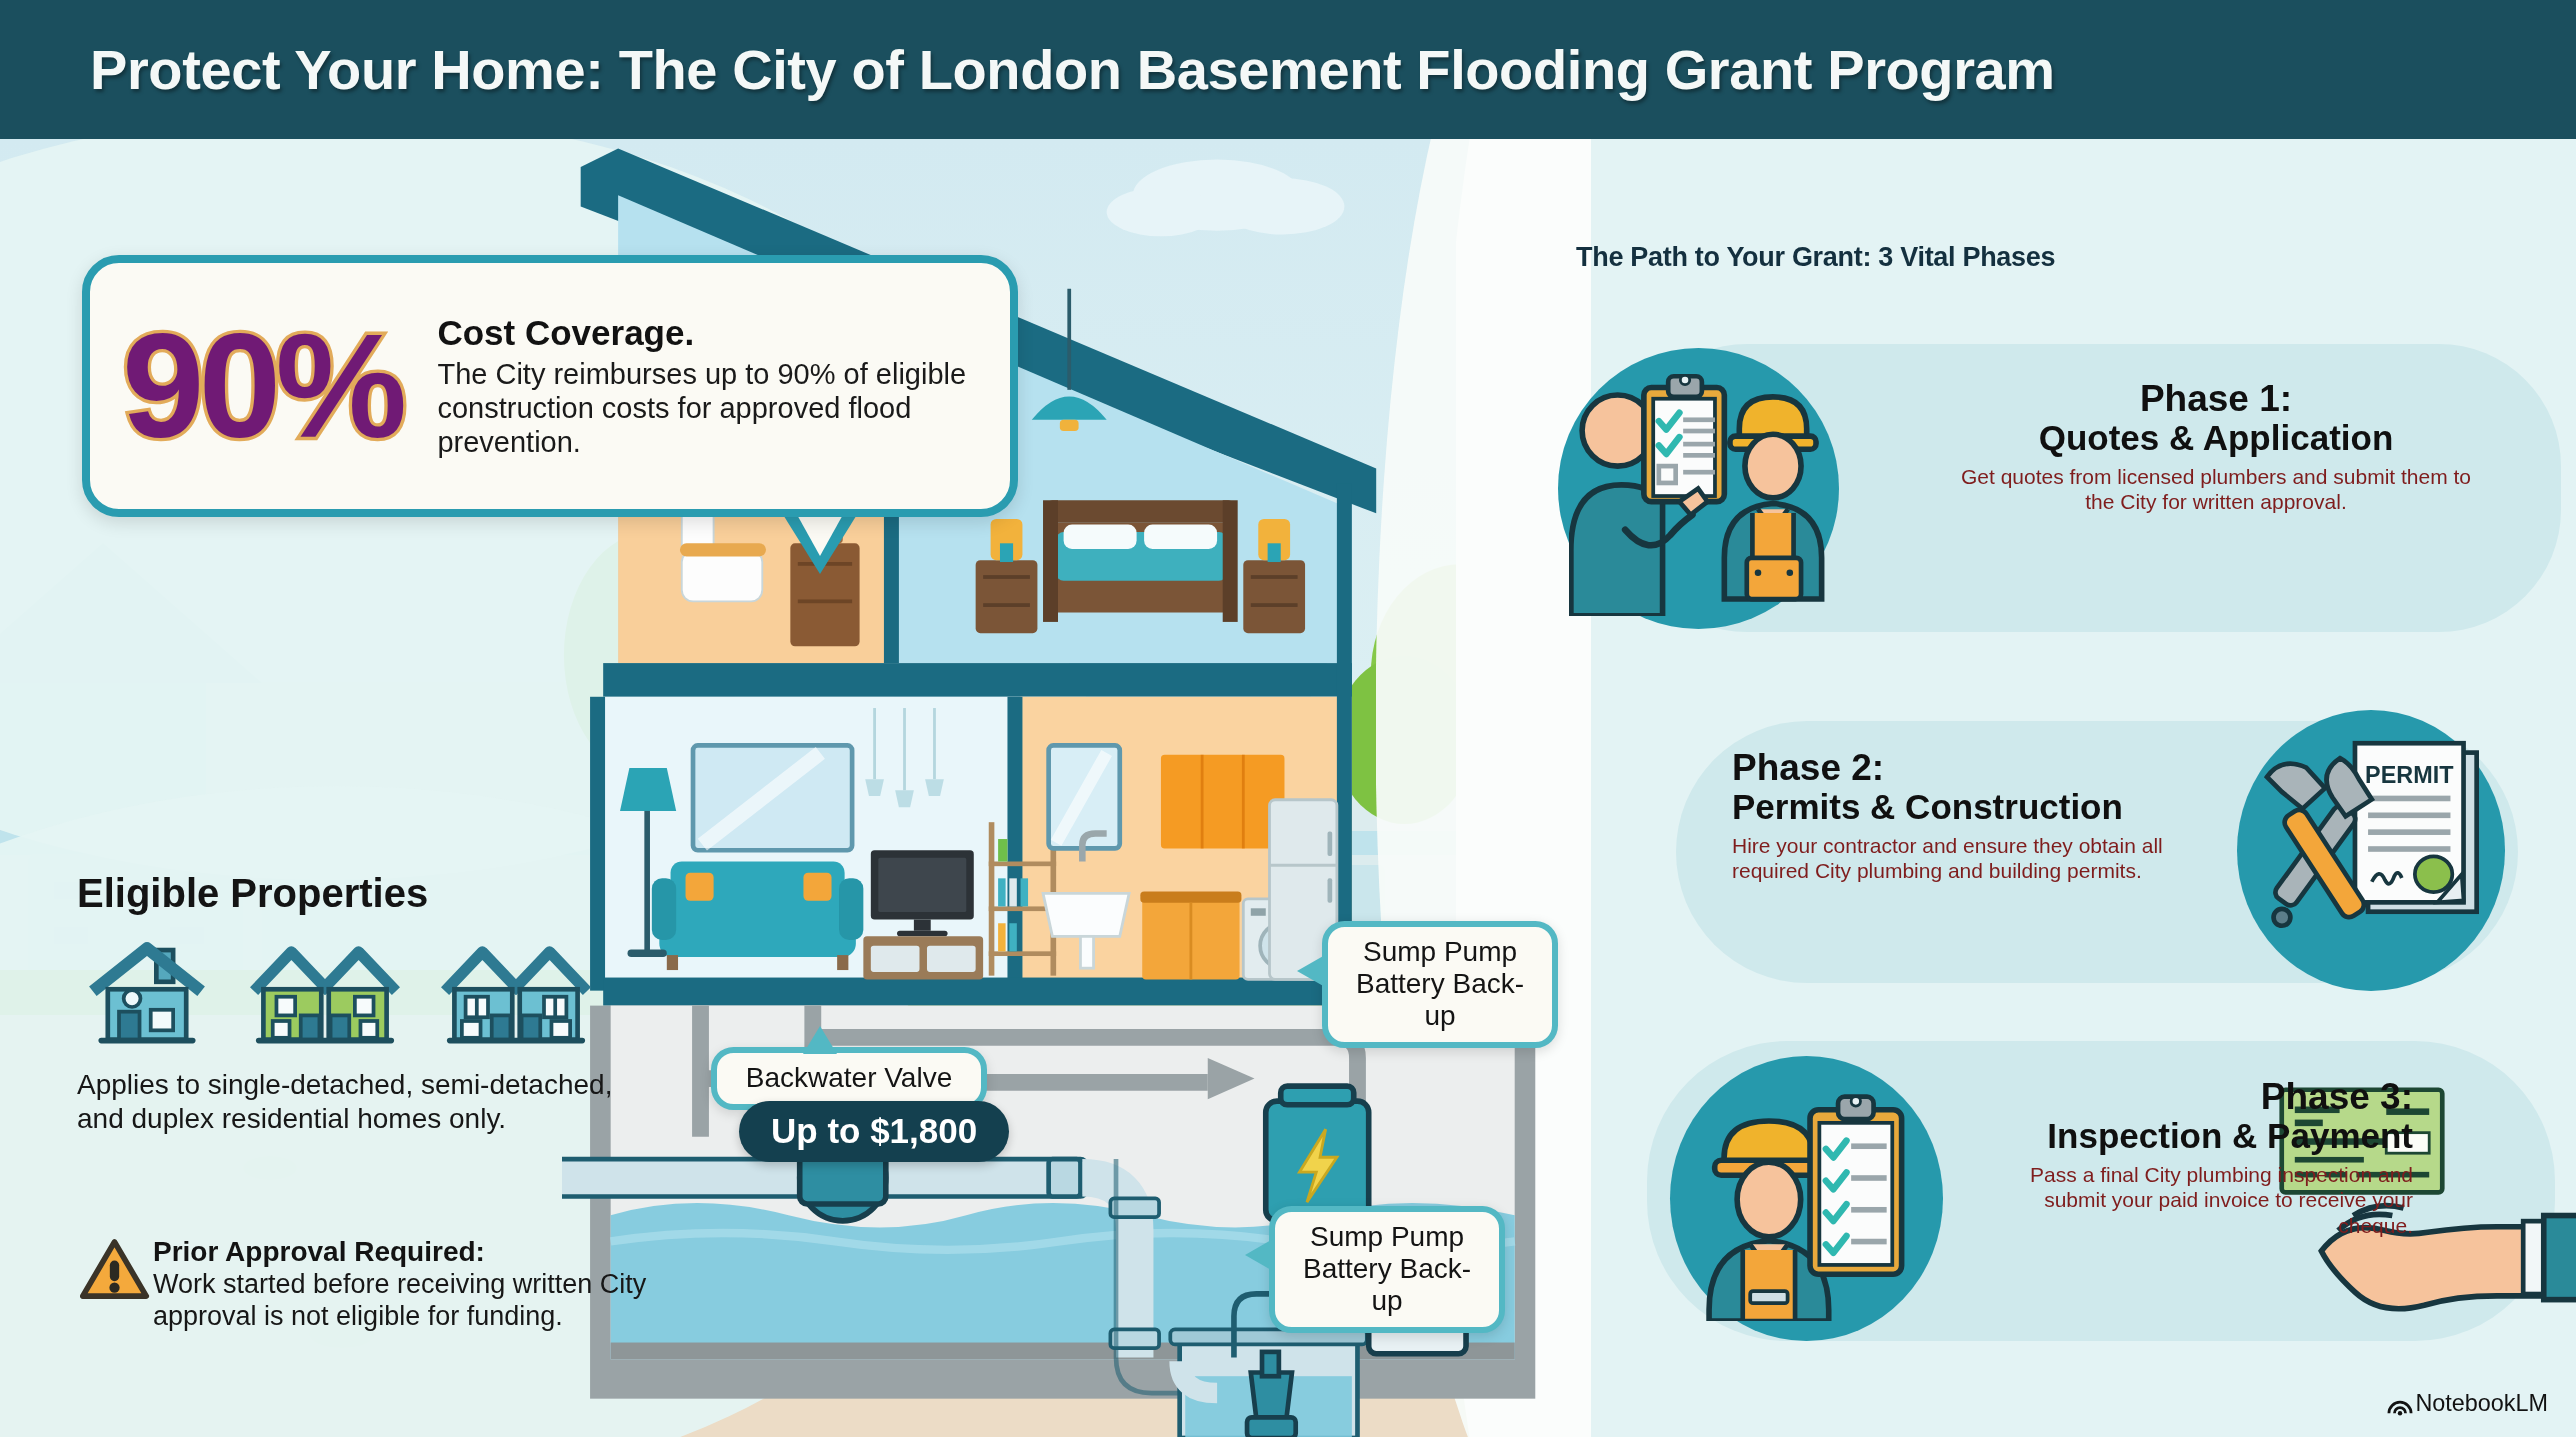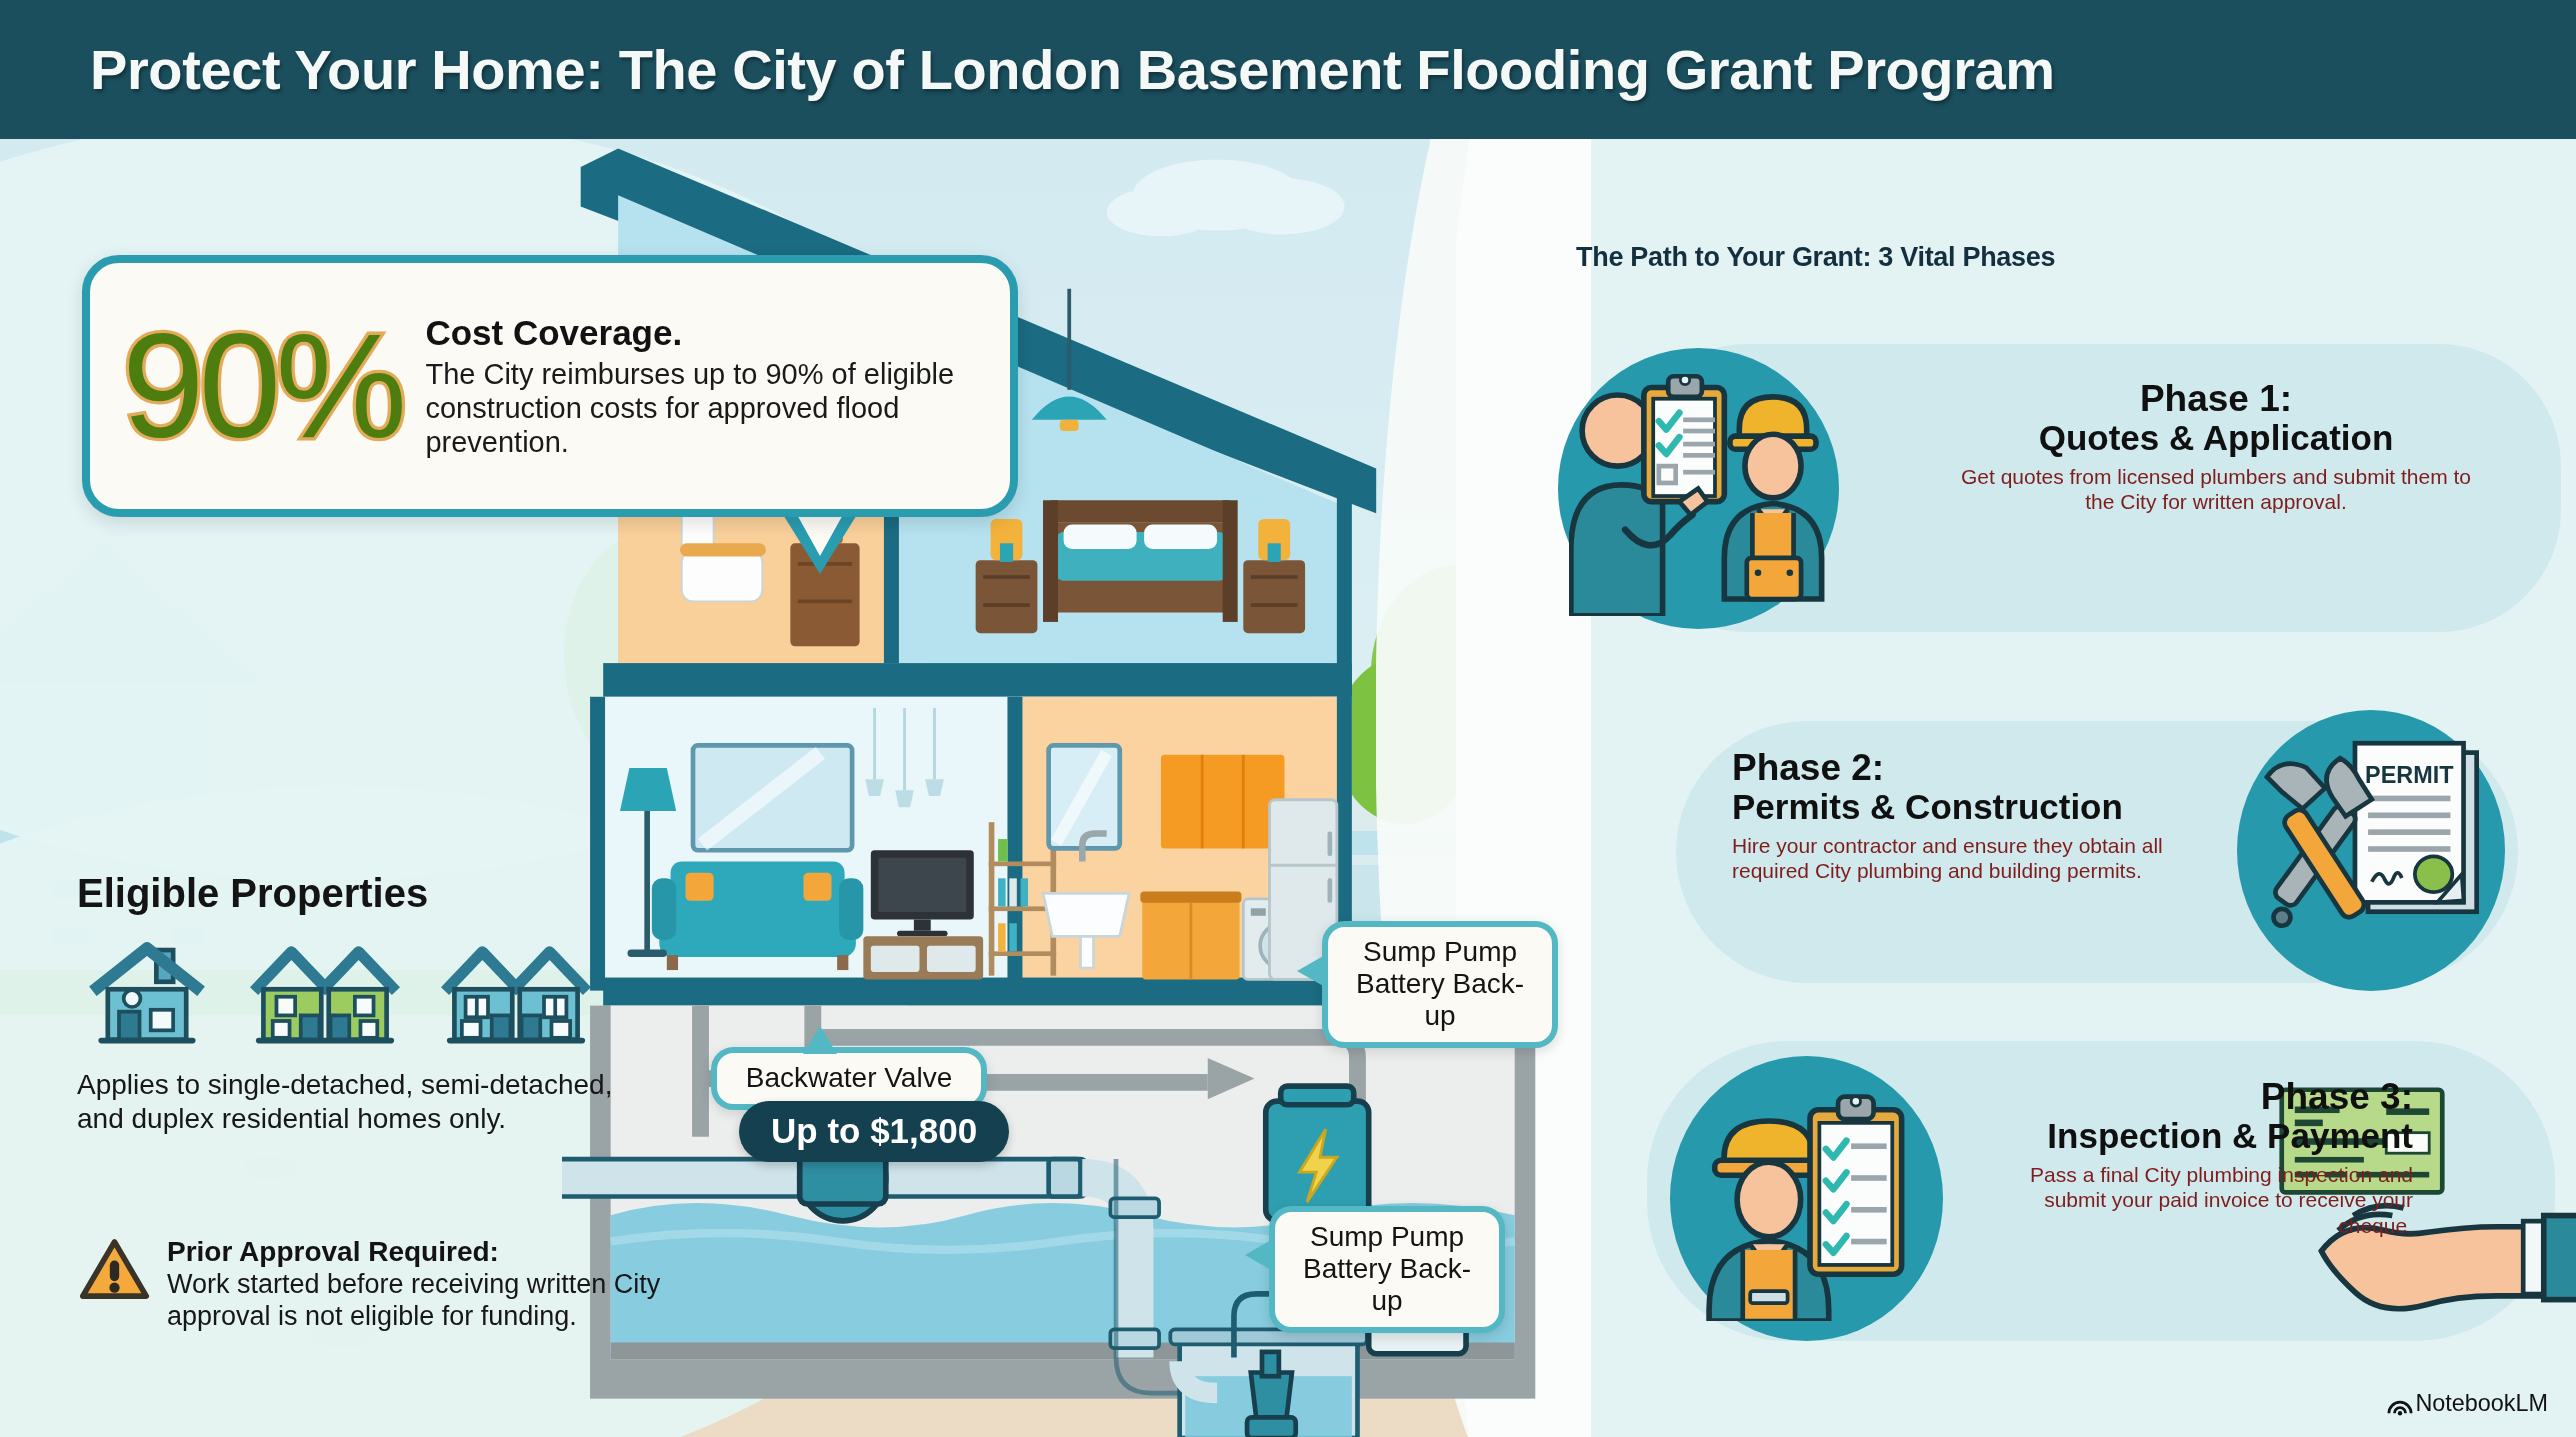--- a/index.html
+++ b/index.html
@@ -48,34 +48,34 @@
   .bubble90 { position:absolute; left:82px; top:255px; width:936px; height:262px;
               background:#fbfaf4; border:8.4px solid #2a9cb0; border-radius:37px;
               box-shadow:0 5.6px 17px rgba(0,0,0,.12); display:flex; align-items:center;
               padding:0 28px 0 32px; }
   .bubble90-tail { position:absolute; left:777px; top:505px; width:0; height:0;
                    border-left:43px solid transparent; border-right:43px solid transparent;
                    border-top:69px solid #2a9cb0; }
   .bubble90-tail-in { position:absolute; left:790px; top:502px; width:0; height:0;
                    border-left:30px solid transparent; border-right:30px solid transparent;
                    border-top:54px solid #fbfaf4; }
-  .big-pct { font-size:148px; font-weight:normal; color:#4d7c0f;
+  .big-pct { font-size:148px; font-weight:bold; color:#701a75;
              -webkit-text-stroke:6.6px #e2ab5a; paint-order:stroke fill;
-             letter-spacing:-5.6px; line-height:1; margin-right:24px; text-shadow:none; }
+             letter-spacing:-5.6px; line-height:1; margin-right:36px; text-shadow:none; }
   .bubble90-txt { flex:1; }
   .bubble90-h { font-size:35px; font-weight:bold; color:#121212; margin-bottom:3.7px; }
   .bubble90-p { font-size:29px; color:#1a1a1a; line-height:1.18; }
 
   
   .elig { position:absolute; left:77px; top:871px; width:580px; }
   .elig-h { font-size:40px; font-weight:bold; color:#141414; margin-bottom:20.6px; }
   .elig-icons { display:flex; gap:41px; margin-bottom:19px; padding-left:7.5px; }
   .elig-p { font-size:28px; color:#171717; line-height:1.22; }
 
-  .warn { position:absolute; left:79px; top:1236px; width:599px; display:flex; gap:17px; }
+  .warn { position:absolute; left:79px; top:1236px; width:599px; display:flex; gap:3px; }
   .warn-txt { flex:1; }
   .warn-h { font-size:28px; font-weight:bold; color:#131313; }
   .warn-p { font-size:27px; color:#171717; line-height:1.2; }
 
   
   .house-wrap { position:absolute; left:562px; top:139px; width:992px; height:1299px; }
 
   
   .callout { position:absolute; background:#fbfaf4; border:6.6px solid #53b8c4;
              border-radius:22.5px; padding:9.4px 22.5px; font-size:28px; color:#141414;

